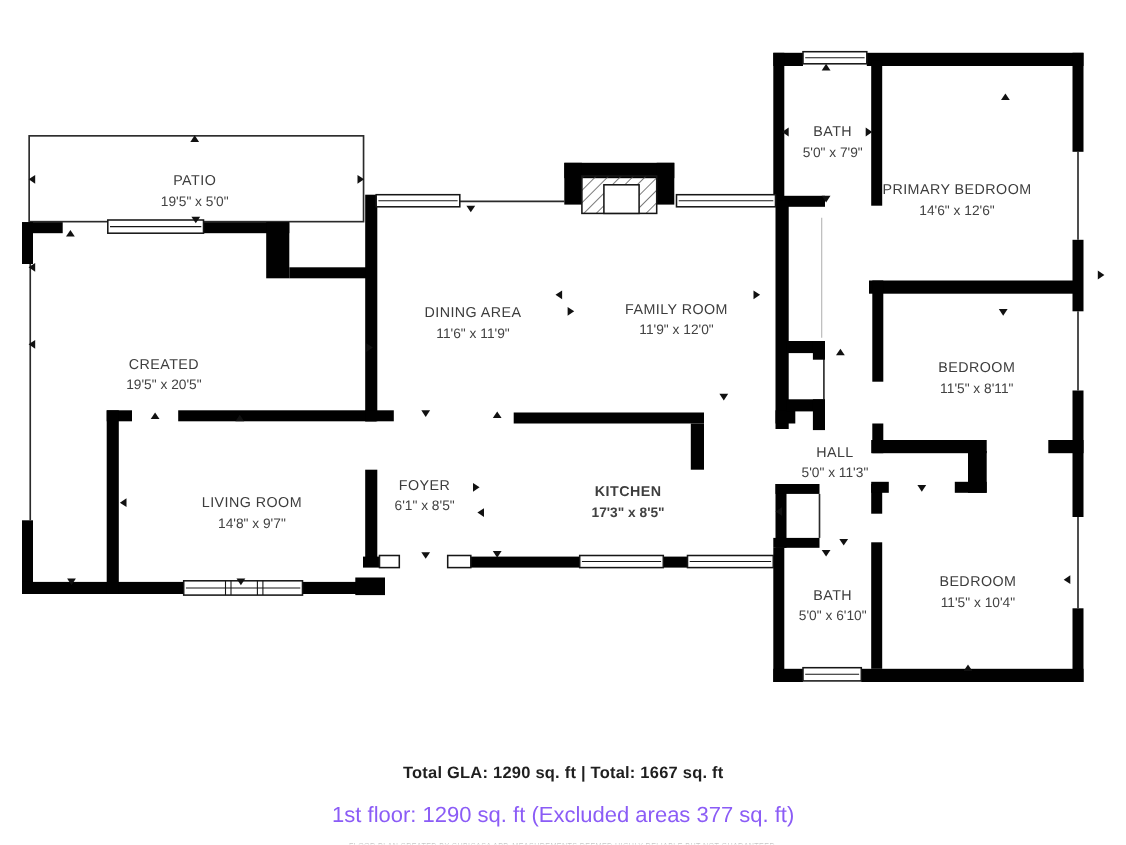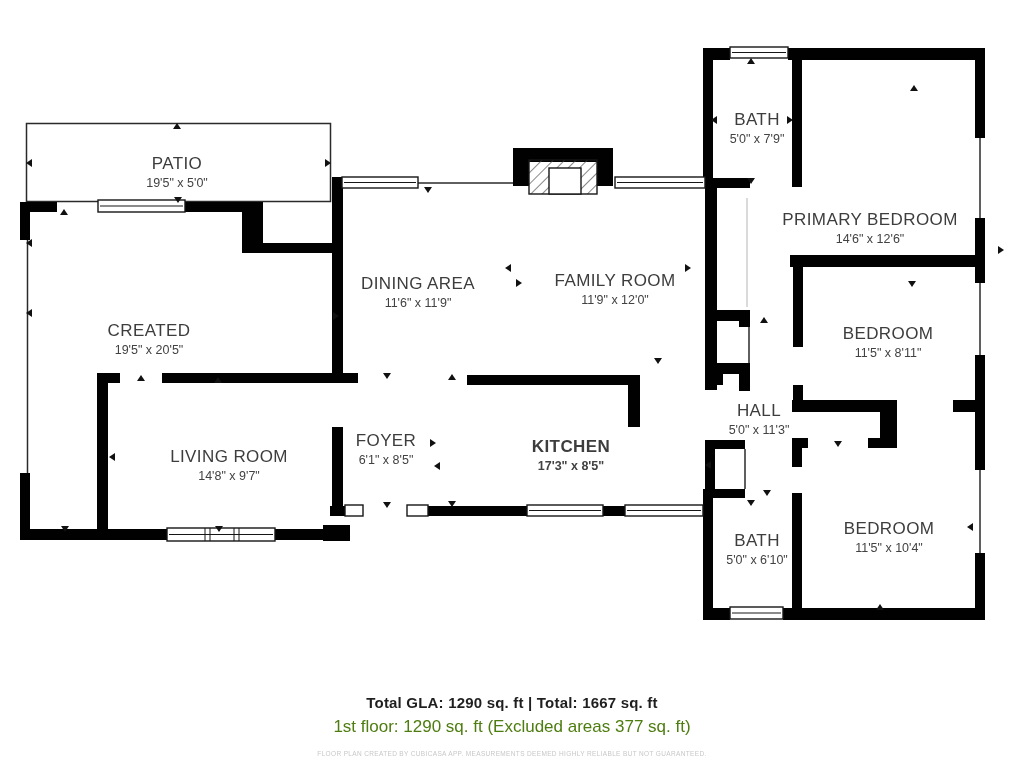--- a/index.html
+++ b/index.html
@@ -12,28 +12,28 @@
   }
   .stage svg{position:absolute;left:0;top:0;}
   .room-label{
     position:absolute;
     transform:translateX(-50%);
     text-align:center;
     color:#3d3d3d;
     white-space:nowrap;
     line-height:18px;
   }
-  .room-name{display:block;font-size:17px;letter-spacing:.4px;}
+  .room-name{display:block;font-size:13px;letter-spacing:.4px;}
   .room-dims{display:block;font-size:12.5px;margin-top:1px;color:#424242;}
   .footer{
     position:absolute;left:0;top:694px;width:100%;
     text-align:center;color:#1f1f1f;
   }
   .footer-line1{font-size:15px;font-weight:bold;letter-spacing:.2px;}
-  .footer-line2{font-size:17px;margin-top:6px;color:#4d7c0f;}
+  .footer-line2{font-size:20px;margin-top:19px;color:#8b5cf6;}
   .footer-disclaimer{
     margin-top:13px;font-size:6.5px;letter-spacing:.35px;
     color:#c7c7c7;
   }
 </style>
 </head>
 <body>
 
 <div class="stage">
 
@@ -194,41 +194,41 @@
     <span class="room-dims">19'5" x 5'0"</span>
   </div>
   <div class="room-label" style="left:149px;top:322px;">
     <span class="room-name">CREATED</span>
     <span class="room-dims">19'5" x 20'5"</span>
   </div>
   <div class="room-label" style="left:219px;top:448px;margin-left:10px;">
     <span class="room-name">LIVING ROOM</span>
     <span class="room-dims">14'8" x 9'7"</span>
   </div>
-  <div class="room-label" style="left:418px;top:275px;">
+  <div class="room-label" style="left:430px;top:275px;">
     <span class="room-name">DINING AREA</span>
     <span class="room-dims">11'6" x 11'9"</span>
   </div>
   <div class="room-label" style="left:615px;top:272px;">
     <span class="room-name">FAMILY ROOM</span>
     <span class="room-dims">11'9" x 12'0"</span>
   </div>
   <div class="room-label" style="left:386px;top:432px;">
     <span class="room-name">FOYER</span>
     <span class="room-dims">6'1" x 8'5"</span>
   </div>
   <div class="room-label" style="left:571px;top:438px;font-weight:bold;">
     <span class="room-name">KITCHEN</span>
     <span class="room-dims">17'3" x 8'5"</span>
   </div>
   <div class="room-label" style="left:757px;top:111px;">
     <span class="room-name">BATH</span>
     <span class="room-dims">5'0" x 7'9"</span>
   </div>
-  <div class="room-label" style="left:870px;top:163px;margin-top:48px;">
+  <div class="room-label" style="left:870px;top:163px;">
     <span class="room-name">PRIMARY BEDROOM</span>
     <span class="room-dims">14'6" x 12'6"</span>
   </div>
   <div class="room-label" style="left:888px;top:325px;">
     <span class="room-name">BEDROOM</span>
     <span class="room-dims">11'5" x 8'11"</span>
   </div>
   <div class="room-label" style="left:759px;top:402px;text-align:center;">
     <span class="room-name">HALL</span>
     <span class="room-dims">5'0" x 11'3"</span>

